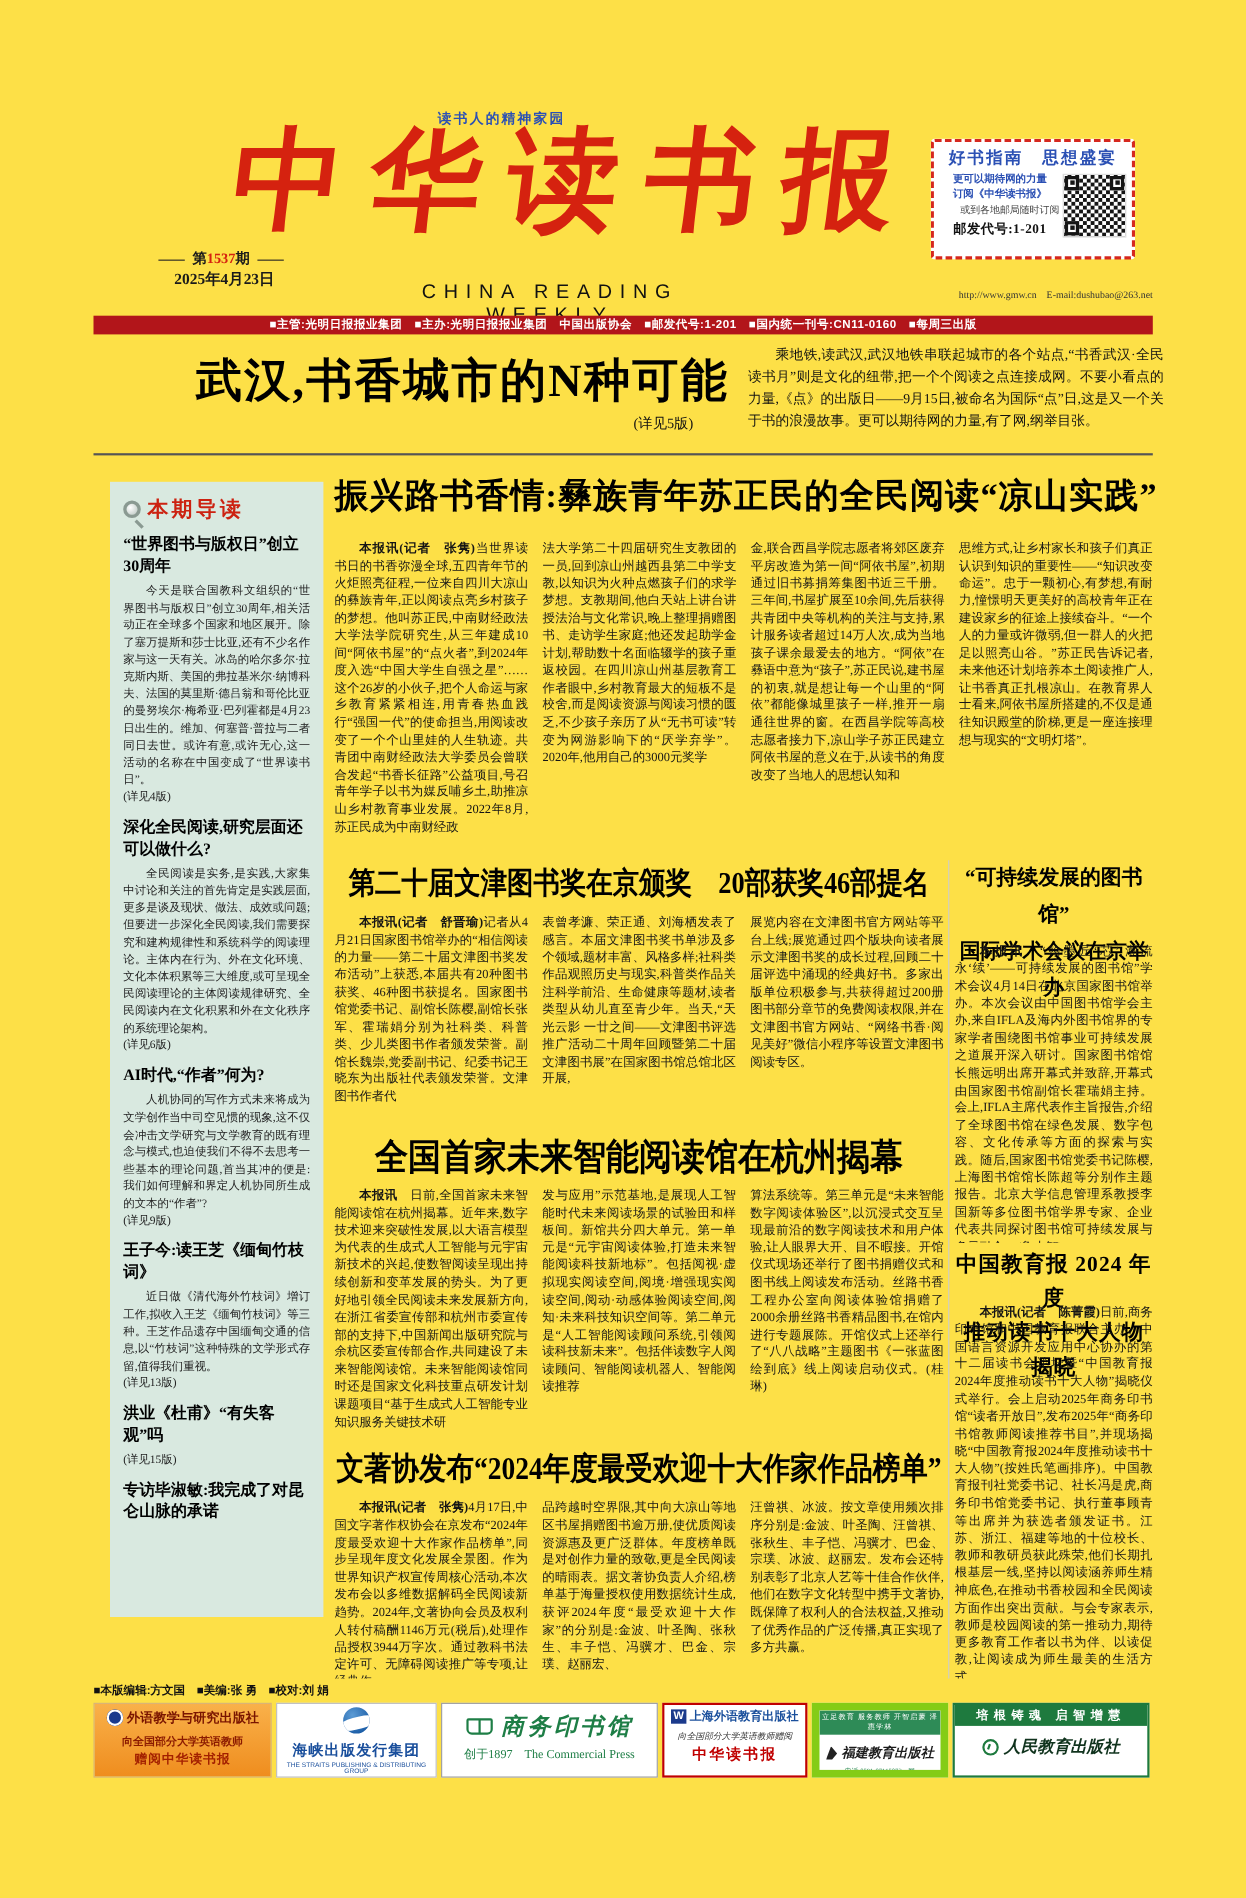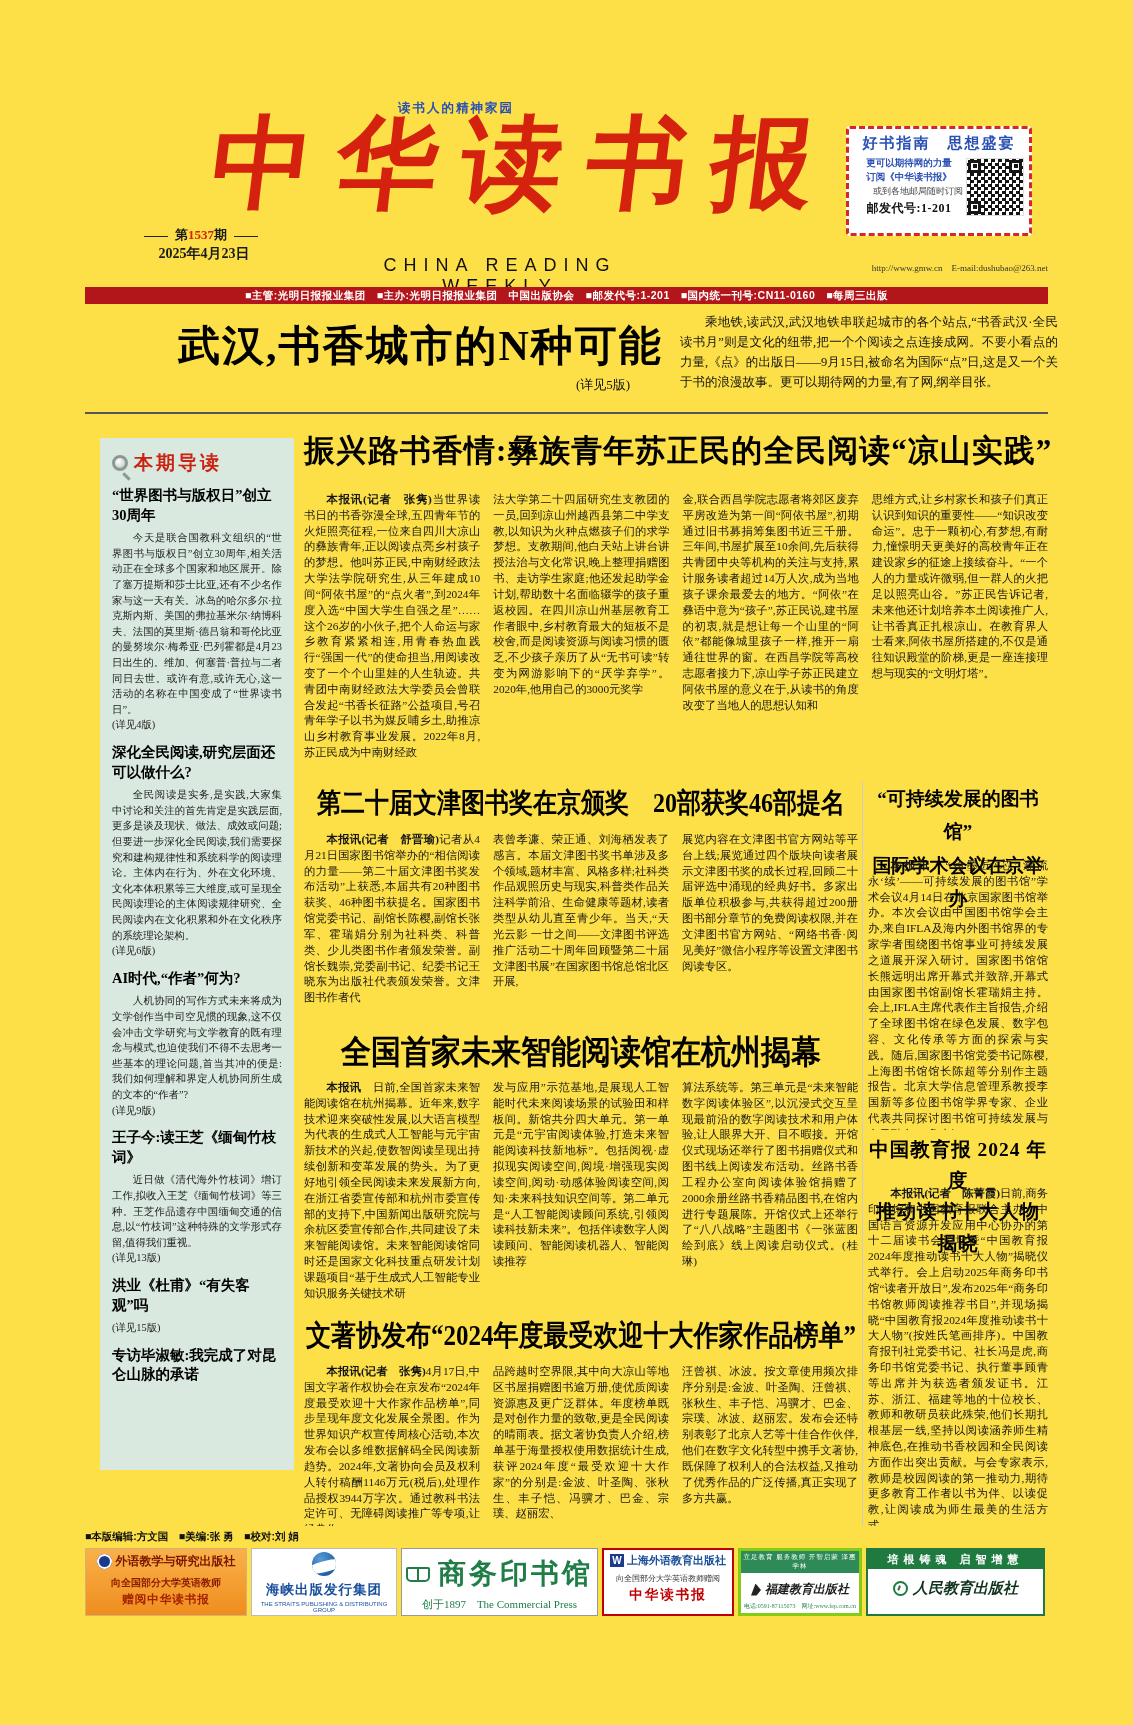--- a/index.html
+++ b/index.html
@@ -97,30 +97,30 @@
          background:radial-gradient(circle at 35% 30%, #5b9bd5, #1d5fa8 75%)}
   .globe::after{content:"";position:absolute;left:-5px;top:9px;width:36px;height:11px;background:#fff;
                 border-radius:50%/60%;transform:rotate(-14deg)}
   .ad2-name{font-size:13.5px;font-weight:bold;color:#1a4f9c;letter-spacing:1px;margin-top:1px;
             font-family:"Liberation Sans",sans-serif}
   .ad2-en{font-size:6px;color:#1a4f9c;margin-top:2px;font-family:"Liberation Sans",sans-serif}
   .ad3{left:401px;width:197px;border:1px solid #999;text-align:center;padding-top:6px}
   .ad3-row{display:flex;align-items:center;justify-content:center;gap:8px}
   .booklogo{display:inline-block;width:24px;height:15px;border:2px solid #1e7e46;border-radius:2px 2px 5px 5px;position:relative}
   .booklogo::before{content:"";position:absolute;left:50%;top:-1px;bottom:-1px;width:2px;background:#1e7e46;transform:translateX(-50%)}
-  .ad3-name{font-size:28px;font-weight:bold;color:#1e7e46;letter-spacing:3px}
+  .ad3-name{font-size:21px;font-weight:bold;font-style:italic;color:#1e7e46;letter-spacing:3px}
   .ad3-sub{font-size:11px;color:#1e7e46;margin-top:4px;font-family:"Liberation Serif",serif}
   .ad4{left:602px;width:132px;border:2px solid #c00000;padding:3px 3px;text-align:center}
   .ad4-top{display:flex;align-items:center;justify-content:center;gap:3px}
   .wlogo{display:inline-block;width:14px;height:13px;background:#1b3a8c;color:#fff;font-size:10px;font-weight:bold;
          line-height:13px;font-family:"Liberation Sans",sans-serif}
   .ad4-name{font-size:11px;font-weight:bold;color:#1a4f9c;white-space:nowrap;font-family:"Liberation Sans",sans-serif}
-  .ad4-l2{font-size:8px;color:#333;margin-top:5px;}
+  .ad4-l2{font-size:8px;color:#333;margin-top:5px;font-style:italic}
   .ad4-l3{font-size:13.5px;font-weight:bold;color:#c00000;margin-top:2px;letter-spacing:2px}
-  .ad5{left:738px;width:124px;border:3px solid #84cc16}
+  .ad5{left:738px;width:124px;border:7px solid #84cc16}
   .ad5-top{background:#2e8b57;color:#fff;font-size:6.5px;text-align:center;padding:2px 0;letter-spacing:1px}
   .ad5-name{display:flex;align-items:center;justify-content:center;gap:4px;font-size:12px;font-style:italic;
             font-weight:bold;color:#1c1c1c;padding:8px 0 4px}
   .fepdot{display:inline-block;width:10px;height:12px;background:#222;clip-path:polygon(0 100%,45% 0,100% 55%,55% 100%)}
   .ad5-contact{font-size:6px;color:#2e8b57;text-align:center}
   .ad6{left:866px;width:179px;border:2px solid #1e7a3e}
   .ad6-top{background:#1e7a3e;color:#fff;font-size:11px;font-weight:bold;text-align:center;
            letter-spacing:5px;padding:2px 0;font-family:"Liberation Sans",sans-serif}
   .ad6-name{display:flex;align-items:center;justify-content:center;gap:5px;font-size:15px;font-style:italic;
             font-weight:bold;color:#10331d;padding:10px 0}

